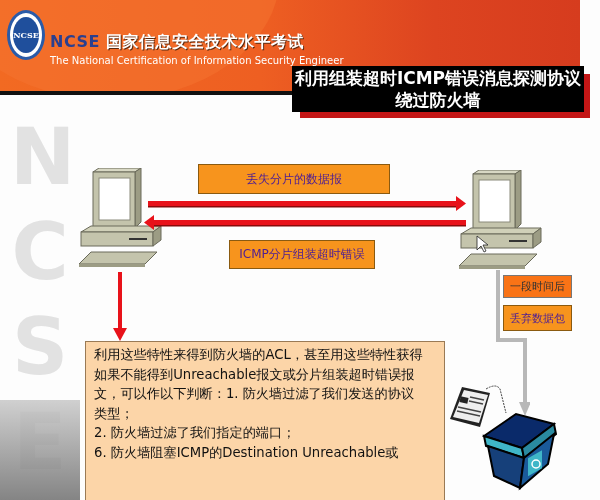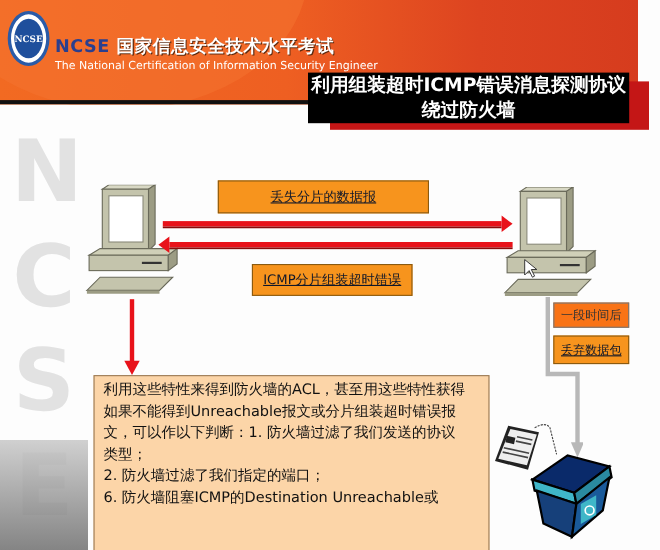--- a/index.html
+++ b/index.html
@@ -8,25 +8,25 @@
   .header .arc{position:absolute;left:-60px;top:-150px;width:340px;height:250px;border-radius:50%;background:#f47330;opacity:.55;}
   .header .bottomline{position:absolute;left:0;bottom:0;width:600px;height:4px;background:#111;}
   .logo{position:absolute;left:7px;top:10px;width:38px;height:50px;border-radius:50%;background:#fff;border:3px solid #2a5ba8;box-sizing:border-box;display:flex;align-items:center;justify-content:center;}
   .logo .inner{width:26px;height:36px;border-radius:50%;background:#1f4f9c;color:#fff;font-family:"DejaVu Serif",serif;font-size:8px;font-weight:bold;display:flex;align-items:center;justify-content:center;}
   .brand{position:absolute;left:50px;top:32px;color:#fff;}
   .brand .line1{font-size:16px;font-weight:bold;letter-spacing:0.5px;white-space:nowrap;}
   .brand .line1 .ncse{color:#2a3f8f;}
   .brand .line1 .cn{color:#fff;text-shadow:1px 1px 0 #5a2a10;}
   .brand .line2{font-size:10px;margin-top:2px;white-space:nowrap;color:#fff;}
   .title-shadow{position:absolute;left:300px;top:74px;width:290px;height:44px;background:#c41616;}
-  .title-box{position:absolute;left:280px;top:66px;width:292px;height:46px;background:#000;color:#fff;font-weight:bold;font-size:17px;line-height:22px;text-align:center;padding-top:1px;box-sizing:border-box;}
+  .title-box{position:absolute;left:292px;top:66px;width:292px;height:46px;background:#000;color:#fff;font-weight:bold;font-size:17px;line-height:22px;text-align:center;padding-top:1px;box-sizing:border-box;}
   .watermark{position:absolute;left:10px;top:110px;width:60px;color:#e2e2e2;font-size:78px;font-weight:bold;line-height:95px;text-align:center;font-family:"DejaVu Sans",sans-serif;}
   .wm-photo{position:absolute;left:0;top:400px;width:80px;height:100px;background:linear-gradient(180deg,#c8c8c8,#6f6f6f);opacity:.85;}
   .pc{position:absolute;}
-  .label-box{position:absolute;background:#f7941d;border:1px solid #8a5a10;color:#0f172a;font-size:12px;display:flex;align-items:center;justify-content:center;box-sizing:border-box;text-decoration:underline;}
+  .label-box{position:absolute;background:#f7941d;border:1px solid #8a5a10;color:#4c1d95;font-size:12px;display:flex;align-items:center;justify-content:center;box-sizing:border-box;}
   .gray-box{position:absolute;background:#f97316;border:1px solid #777;color:#333;font-size:11px;display:flex;align-items:center;justify-content:center;box-sizing:border-box;}
   .arrow{position:absolute;}
   .textbox{position:absolute;left:85px;top:341px;width:360px;height:170px;background:#fcd5a8;border:1px solid #9a7a55;box-sizing:border-box;padding:3px 8px;font-size:13.2px;line-height:19.5px;color:#111;}
   .textbox p{margin:0;}
 </style>
 </head>
 <body>
 
 <div class="header">
   <div class="arc"></div>

